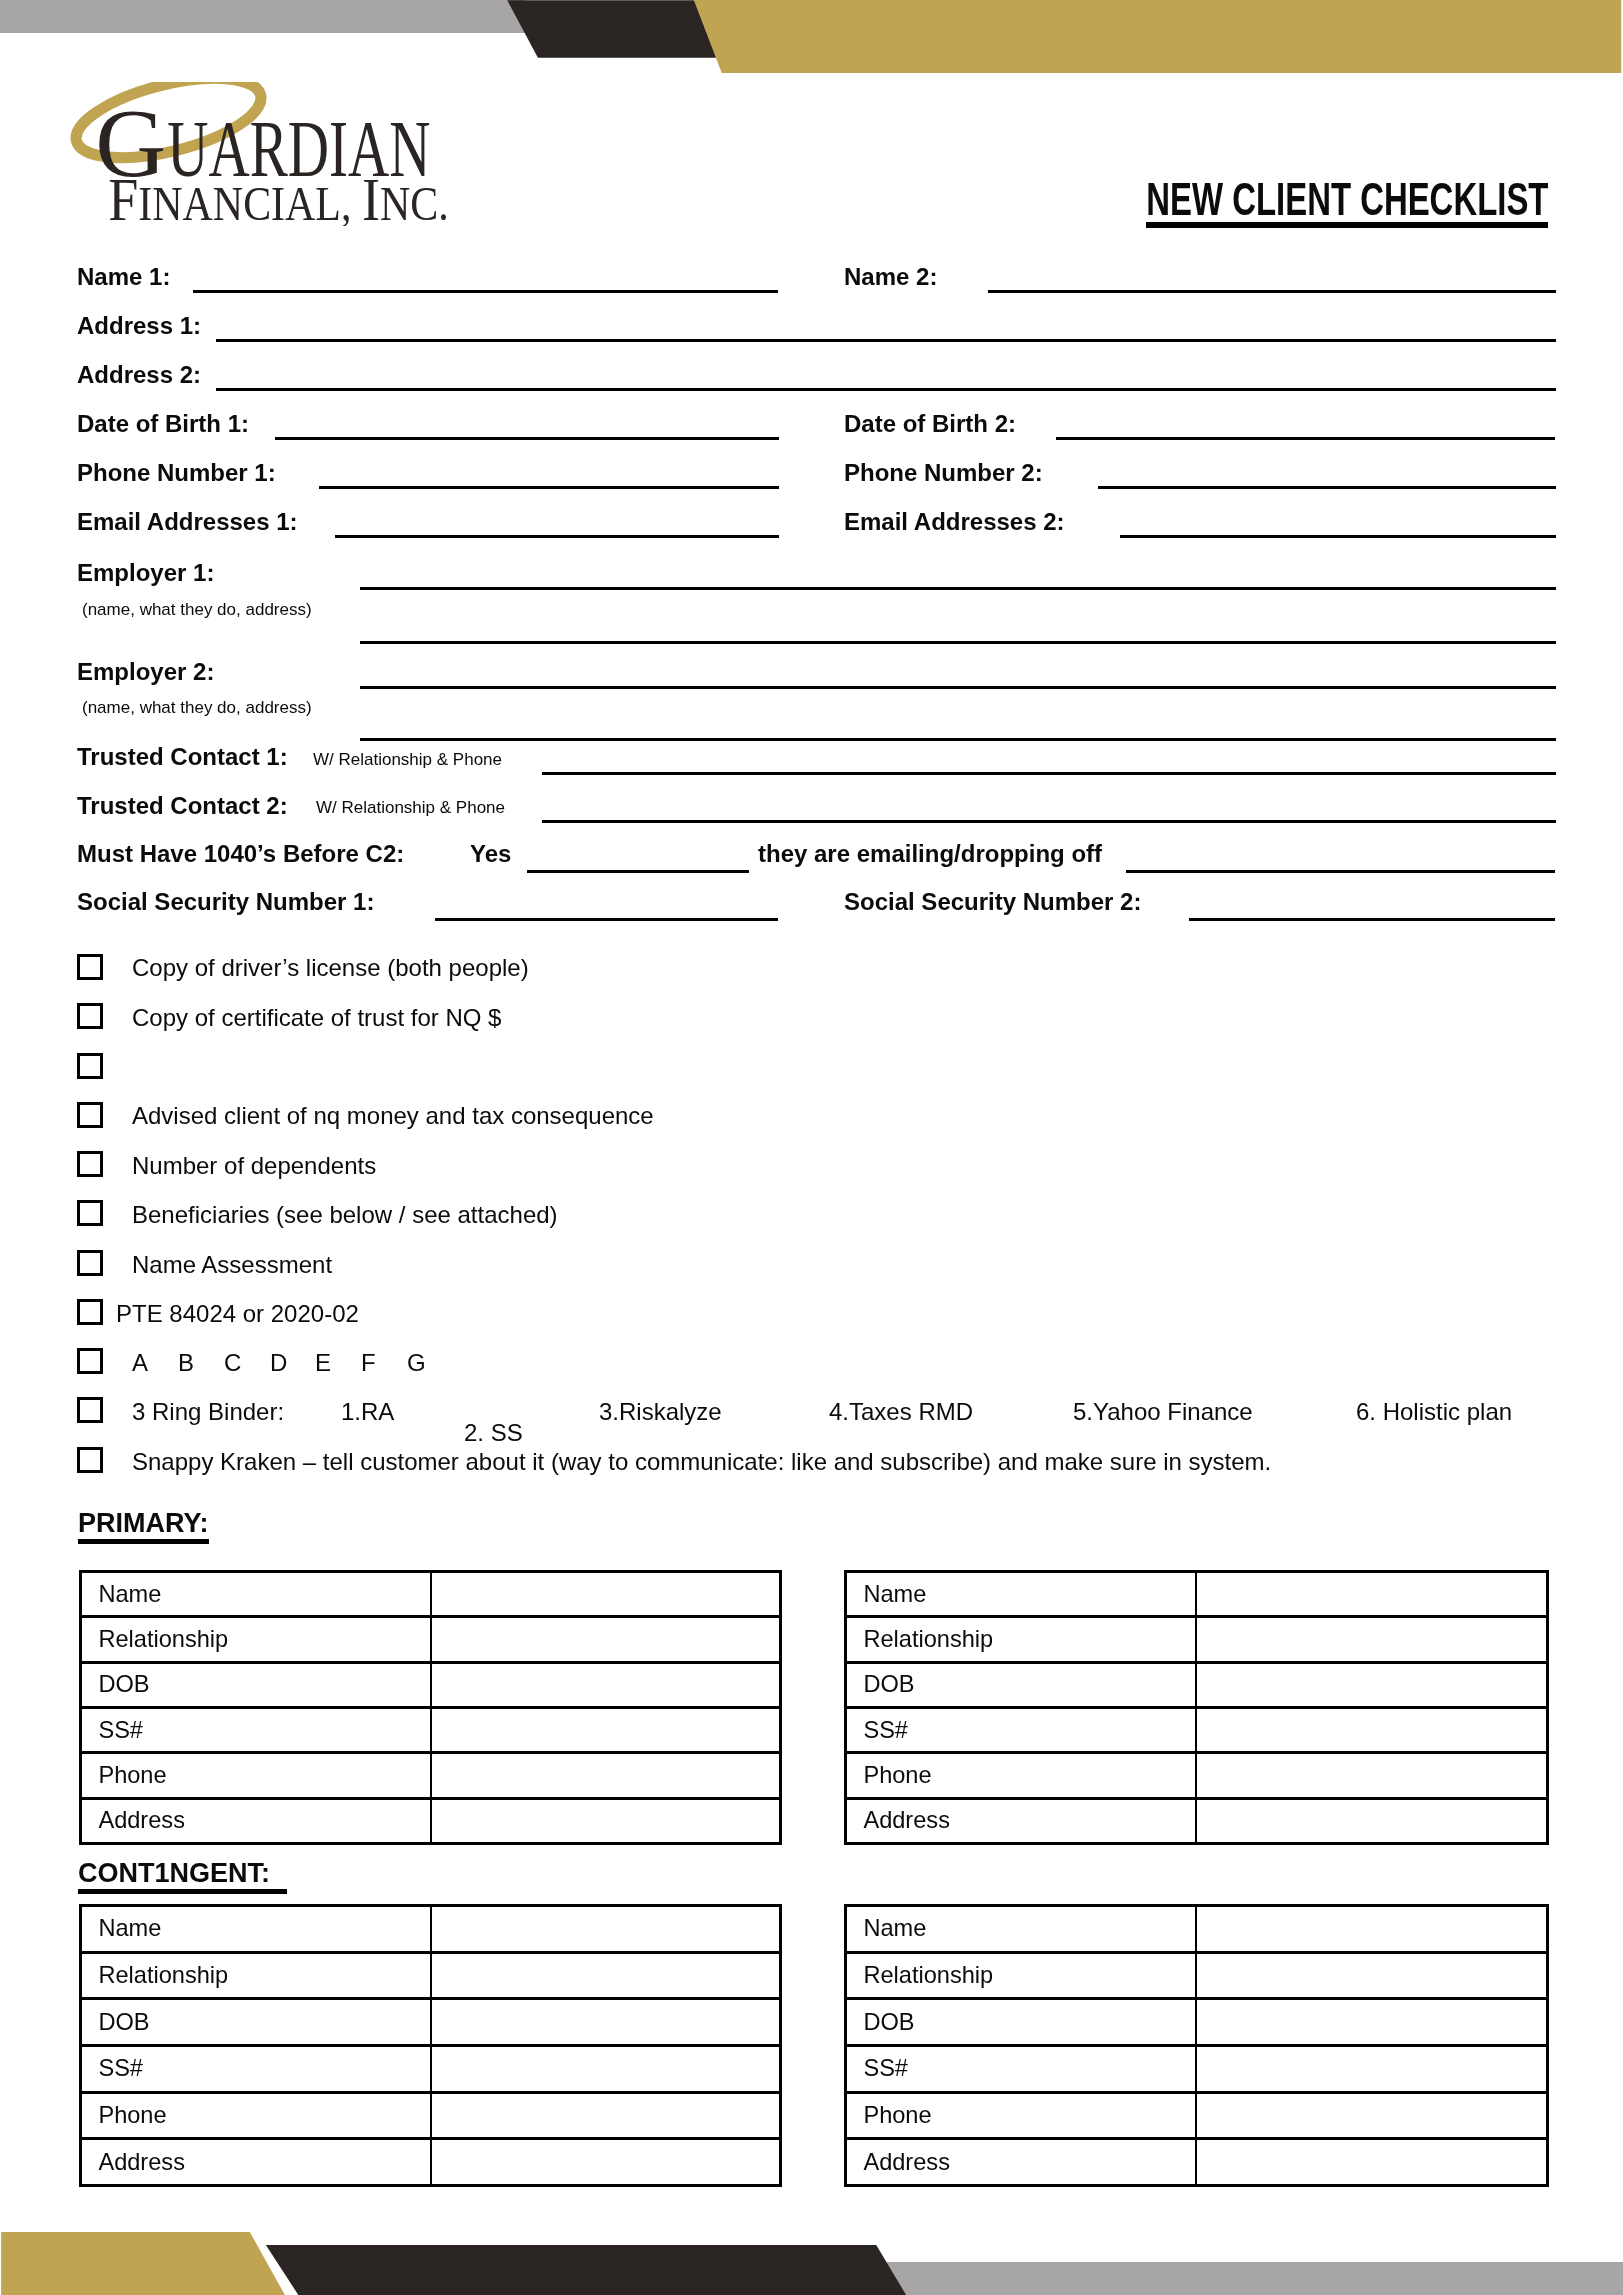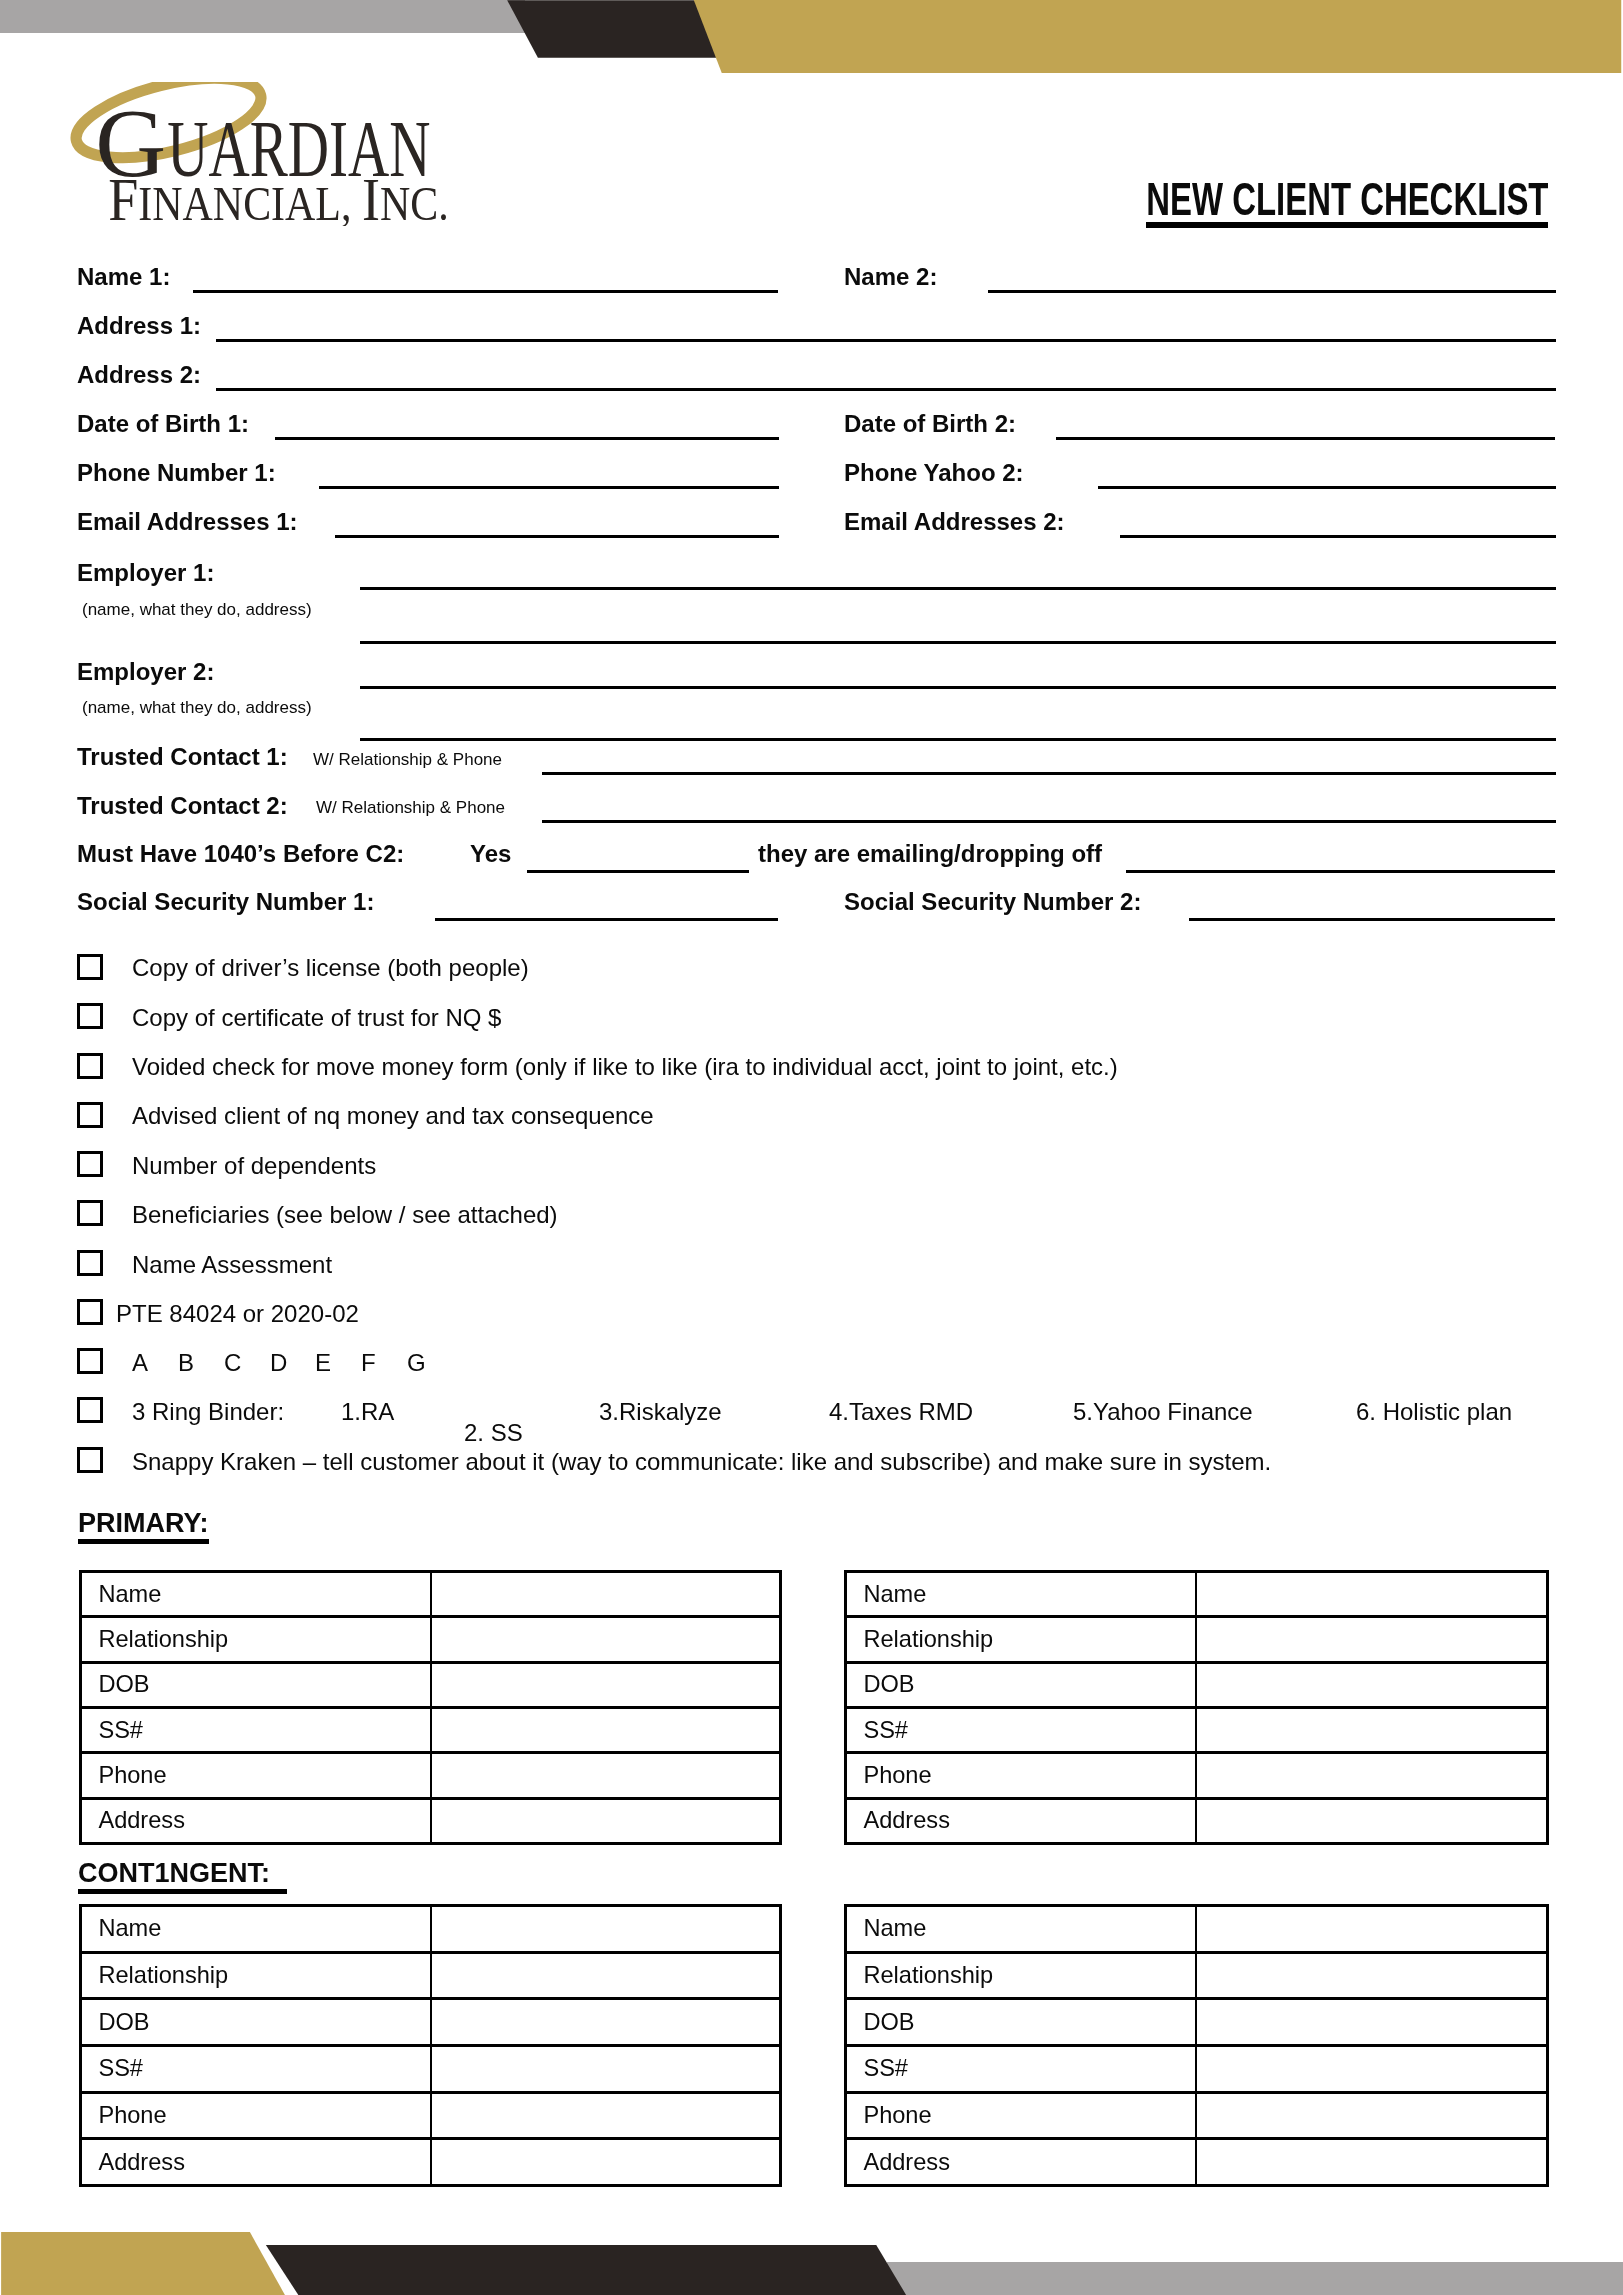--- a/index.html
+++ b/index.html
@@ -72,21 +72,21 @@
   <div class="abs lbl" style="left:77px;top:362px;">Address 2:</div>
   <div class="rule" style="left:216px;top:388px;width:1340px;"></div>
 
   <div class="abs lbl" style="left:77px;top:411px;">Date of Birth 1:</div>
   <div class="rule" style="left:275px;top:437px;width:504px;"></div>
   <div class="abs lbl" style="left:844px;top:411px;">Date of Birth 2:</div>
   <div class="rule" style="left:1056px;top:437px;width:499px;"></div>
 
   <div class="abs lbl" style="left:77px;top:460px;text-align:right;">Phone Number 1:</div>
   <div class="rule" style="left:319px;top:486px;width:460px;"></div>
-  <div class="abs lbl" style="left:844px;top:460px;">Phone Yahoo 2:</div>
+  <div class="abs lbl" style="left:844px;top:460px;">Phone Number 2:</div>
   <div class="rule" style="left:1098px;top:486px;width:458px;"></div>
 
   <div class="abs lbl" style="left:77px;top:509px;">Email Addresses 1:</div>
   <div class="rule" style="left:335px;top:535px;width:444px;"></div>
   <div class="abs lbl" style="left:844px;top:509px;">Email Addresses 2:</div>
   <div class="rule" style="left:1120px;top:535px;width:436px;"></div>
 
   <div class="abs lbl" style="left:77px;top:560px;">Employer 1:</div>
   <div class="rule" style="left:360px;top:587px;width:1196px;"></div>
   <div class="abs hint" style="left:82px;top:601px;">(name, what they do, address)</div>
@@ -115,21 +115,20 @@
   <div class="abs lbl" style="left:844px;top:889px;">Social Security Number 2:</div>
   <div class="rule" style="left:1189px;top:918px;width:366px;"></div>
 
   <div class="cbx" style="left:77px;top:954px;"></div>
   <div class="abs citem" style="left:132px;top:954px;">Copy of driver’s license (both people)</div>
 
   <div class="cbx" style="left:77px;top:1003px;"></div>
   <div class="abs citem" style="left:132px;top:1004px;">Copy of certificate of trust for NQ $</div>
 
   <div class="cbx" style="left:77px;top:1053px;"></div>
-  <div class="abs citem" style="left:132px;top:1053px;">Voided check for move money form (only if like to like (ira to individual acct, joint to joint, etc.)</div>
 
   <div class="cbx" style="left:77px;top:1102px;"></div>
   <div class="abs citem" style="left:132px;top:1102px;">Advised client of nq money and tax consequence</div>
 
   <div class="cbx" style="left:77px;top:1151px;"></div>
   <div class="abs citem" style="left:132px;top:1152px;">Number of dependents</div>
 
   <div class="cbx" style="left:77px;top:1200px;"></div>
   <div class="abs citem" style="left:132px;top:1201px;">Beneficiaries (see below / see attached)</div>
 

